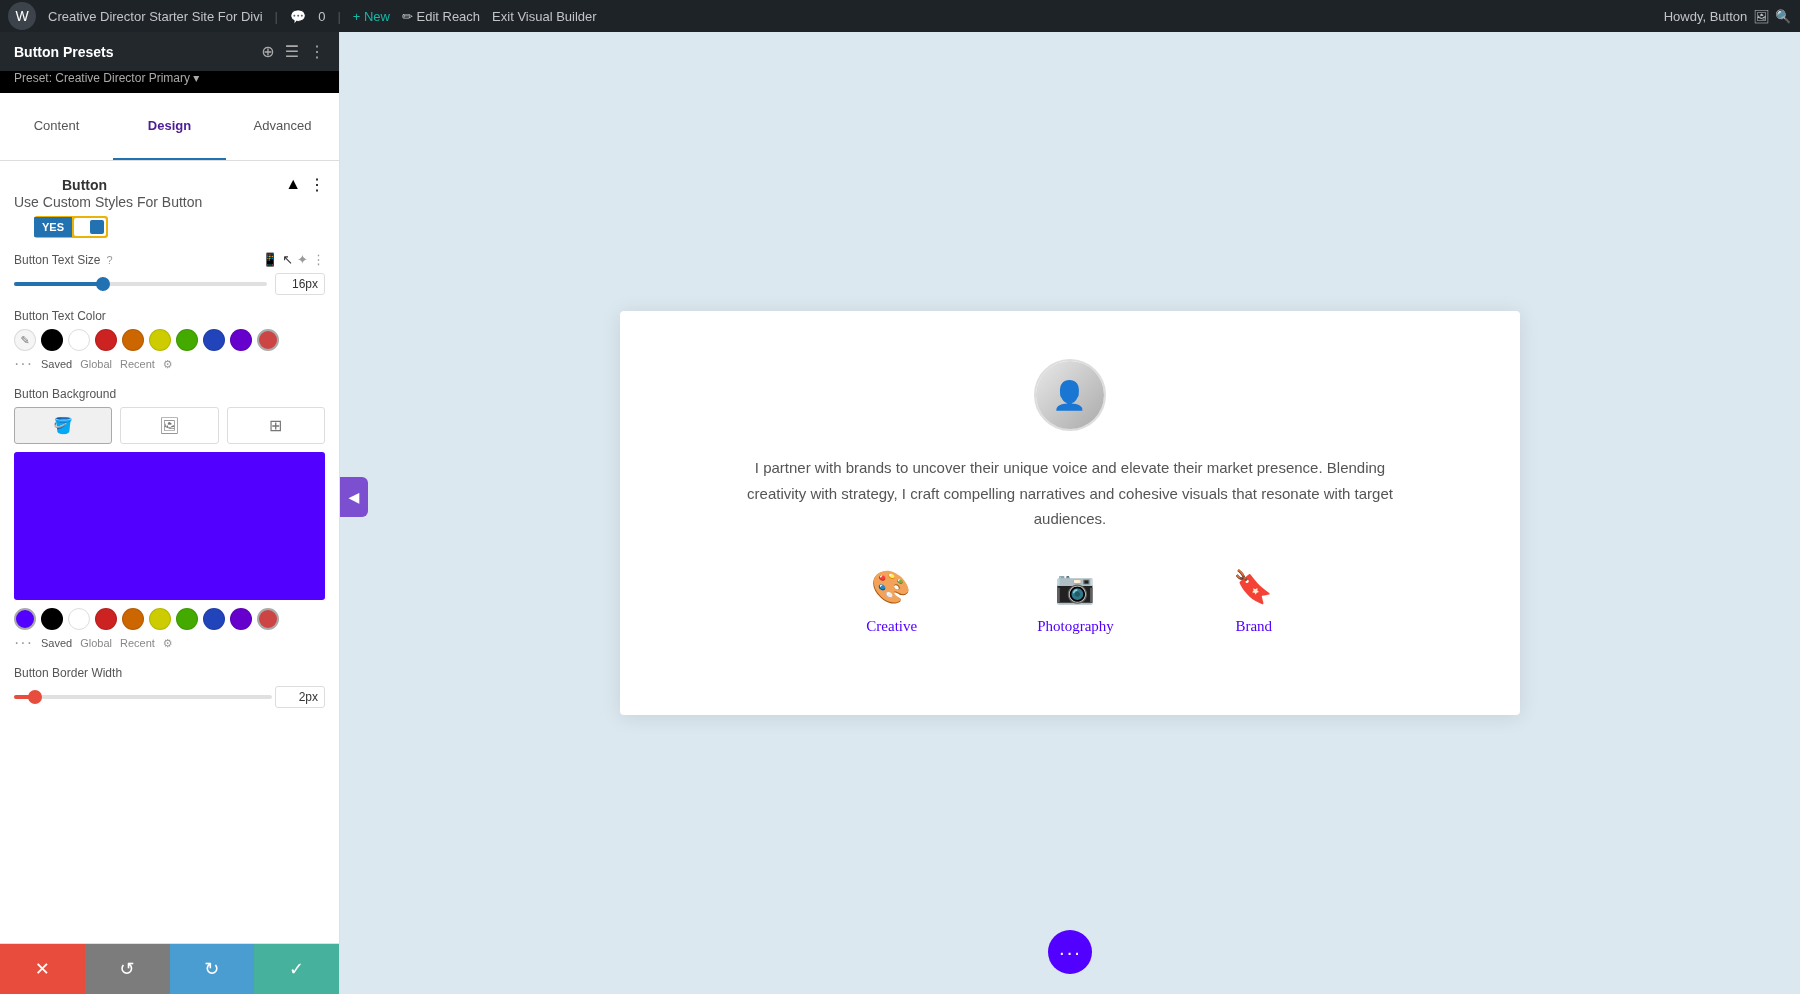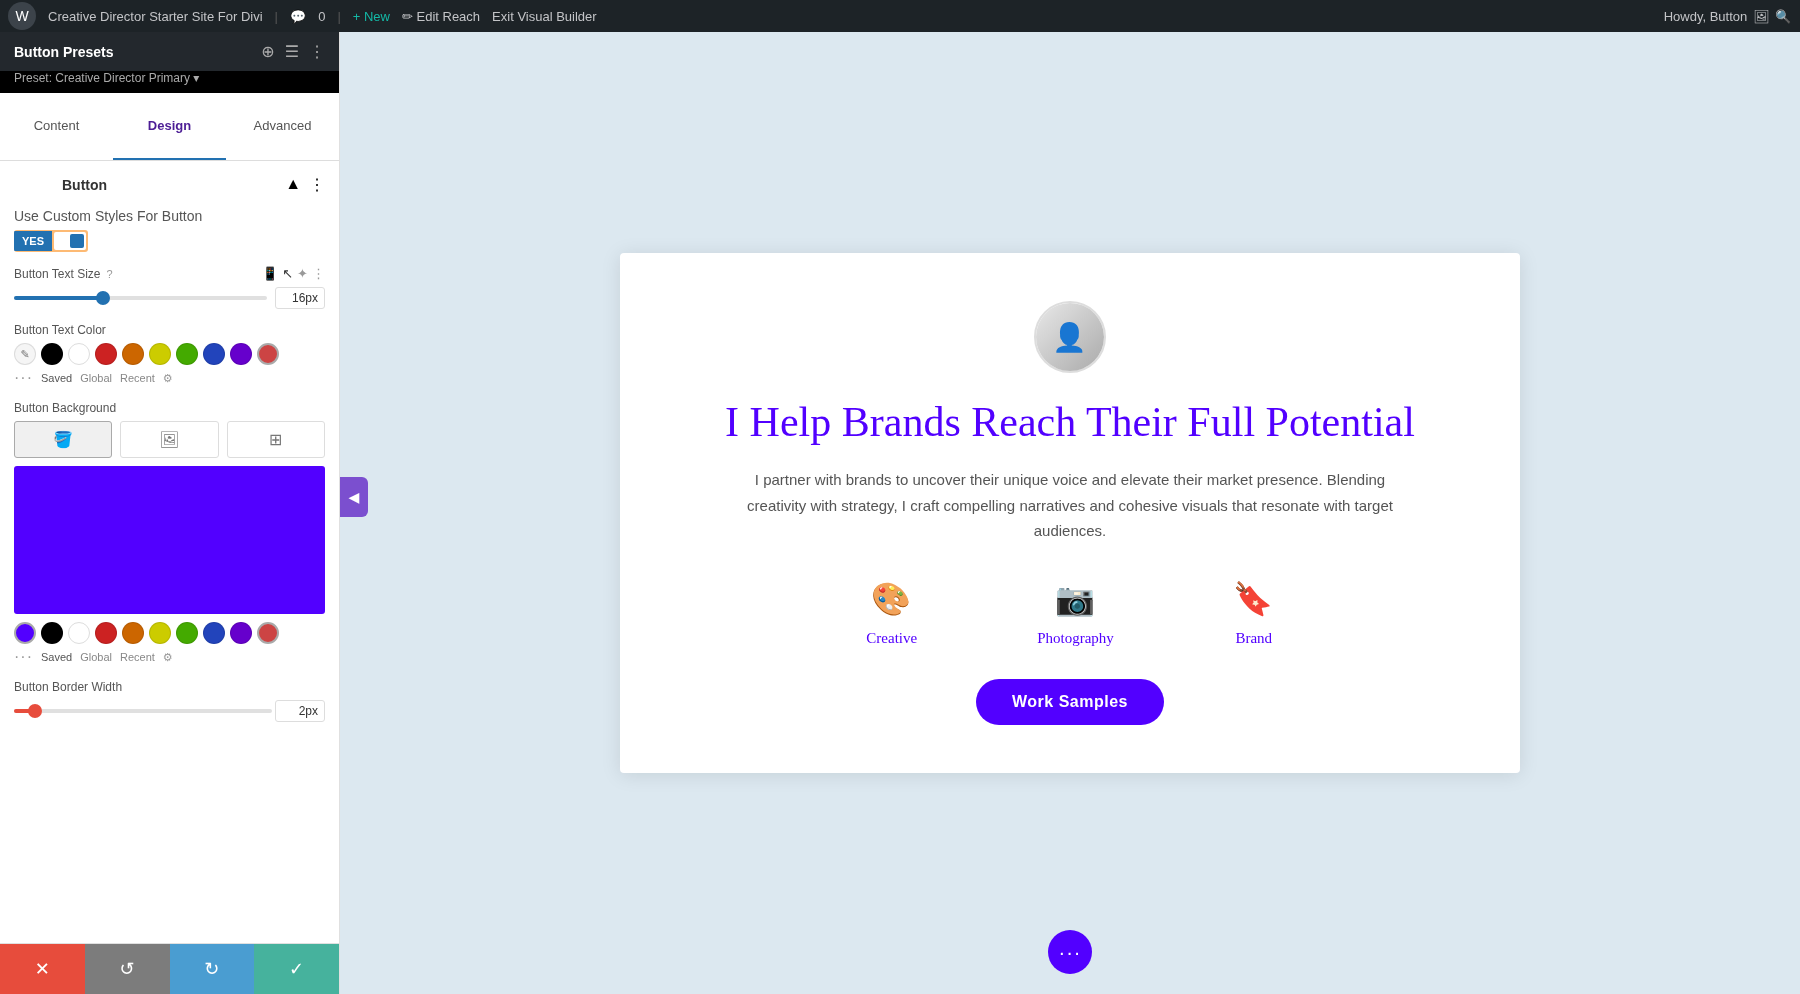--- a/index.html
+++ b/index.html
@@ -98,43 +98,43 @@
       flex: 1;
       overflow-y: auto;
       padding: 14px;
     }
 
     
     .section-heading {
       display: flex;
       align-items: center;
       justify-content: space-between;
-      margin-bottom: 14px;
       padding-left: 48px;
     }
     .section-heading .section-title {
       font-size: 14px;
       font-weight: 600;
       color: #333;
       display: flex; align-items: center; gap: 6px;
     }
     .section-heading .section-icons { display: flex; gap: 8px; }
 
     
     .custom-styles-row {
       margin-bottom: 16px;
     }
     .custom-styles-label { font-size: 14px; color: #555; margin-bottom: 6px; }
     .toggle-yes {
       display: inline-flex;
       align-items: center;
-      background: #fdba74;
+      background: #eab308;
       border-radius: 3px;
       overflow: hidden;
       cursor: pointer;
+      margin-left: 20px;
     }
     .toggle-yes .yes-text {
       background: #2271b1;
       color: #fff;
       font-size: 11px;
       font-weight: 700;
       padding: 4px 8px;
     }
     .toggle-yes .toggle-switch {
       width: 32px; height: 18px;
@@ -580,21 +580,20 @@
     <div class="page-preview">
 
       <div class="content-card">
 
         
         <div class="avatar-circle">
           <div class="avatar-inner">👤</div>
         </div>
 
         
-        <h1 class="hero-title">I Help Brands Reach Their Full Potential</h1>
 
         
         <p class="hero-subtitle">I partner with brands to uncover their unique voice and elevate their market presence. Blending creativity with strategy, I craft compelling narratives and cohesive visuals that resonate with target audiences.</p>
 
         
         <div class="icons-row">
           <div class="icon-item">
             <span class="icon-symbol">🎨</span>
             <span class="icon-label">Creative</span>
           </div>
@@ -602,21 +601,20 @@
             <span class="icon-symbol">📷</span>
             <span class="icon-label">Photography</span>
           </div>
           <div class="icon-item">
             <span class="icon-symbol">🔖</span>
             <span class="icon-label">Brand</span>
           </div>
         </div>
 
         
-        <button class="cta-button">Work Samples</button>
 
       </div>
 
       <div class="floating-dots">···</div>
 
     </div>
   </div>
 
 </div>
 

